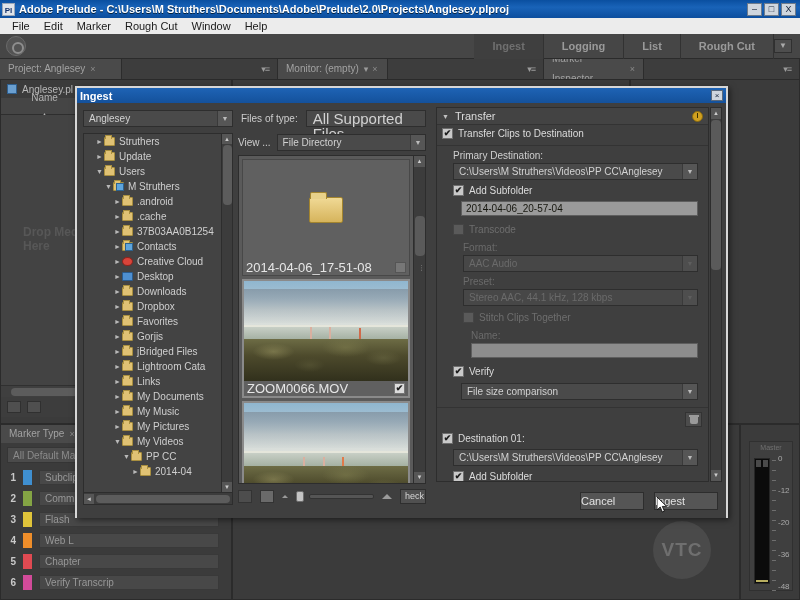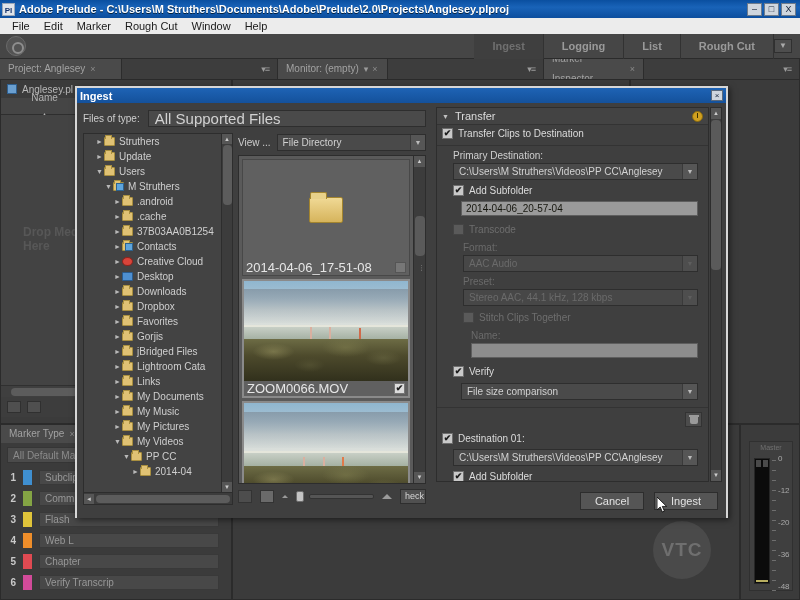--- a/index.html
+++ b/index.html
@@ -301,21 +301,21 @@
     background:#9a9a9a; border-radius:0 0 2px 2px;}
   .trash::before { content:""; position:absolute; left:3px; top:2px; width:10px; height:2px; background:#9a9a9a;}
   .setscroll { position: absolute; right: 2px; top: 4px; width: 12px; bottom: 36px; background: #3c3c3c; border: 1px solid #2d2d2d;}
   .setscroll .up { height: 11px; background:#565656; color:#ccc; font-size:6px; text-align:center; line-height:11px;}
   .setscroll .dn { position:absolute; bottom:0; width:100%; height:11px; background:#565656; color:#ccc; font-size:6px; text-align:center; line-height:11px;}
   .setscroll .th { position: absolute; top: 12px; left: 0; width: 10px; height: 150px; background: #5a5a5a; border-radius:4px;}
 
   .dlgbtns { position: absolute; right: 8px; bottom: 8px; display: flex; gap: 10px; align-items: center; }
   .dbtn {
     width: 64px; height: 18px; background: #555; border: 1px solid #2d2d2d;
-    color: #e2e2e2; font-size: 11px; text-align: center; line-height: 16px;
+    color: #e2e2e2; font-size: 11px; line-height: 16px;
   }
   .cursor { position: absolute; left: 657px; top: 497px; width: 11px; height: 16px; z-index: 50; }
 
   
   .wm {
     position: absolute; left: 0; top: 272px; width: 800px; text-align: center;
     color: #ffff00; font-size: 34px; font-weight: bold; letter-spacing: 1px;
     z-index: 60; pointer-events: none; font-family: "Liberation Sans", sans-serif;
   }
 </style>
@@ -496,20 +496,24 @@
   <div class="dialog">
     <div class="dlgbar">
       <div class="t">Ingest</div>
       <div class="close">×</div>
     </div>
 
     <div class="dlgbody">
 
       <div class="leftcol">
         <div class="rowtop">
+          <div class="combo" style="width:150px">
+            <span>Anglesey</span>
+            <span class="arrow">▼</span>
+          </div>
           <div class="lbl10">Files of type:</div>
           <div class="fieldbox" style="flex:1">All Supported Files</div>
         </div>
 
         <div class="twocol">
 
           <div class="tree">
             <div class="treescroll" id="treeHost">
                 <div class="tnode" style="padding-left: 11px;">
                   <span class="tw">►</span>

